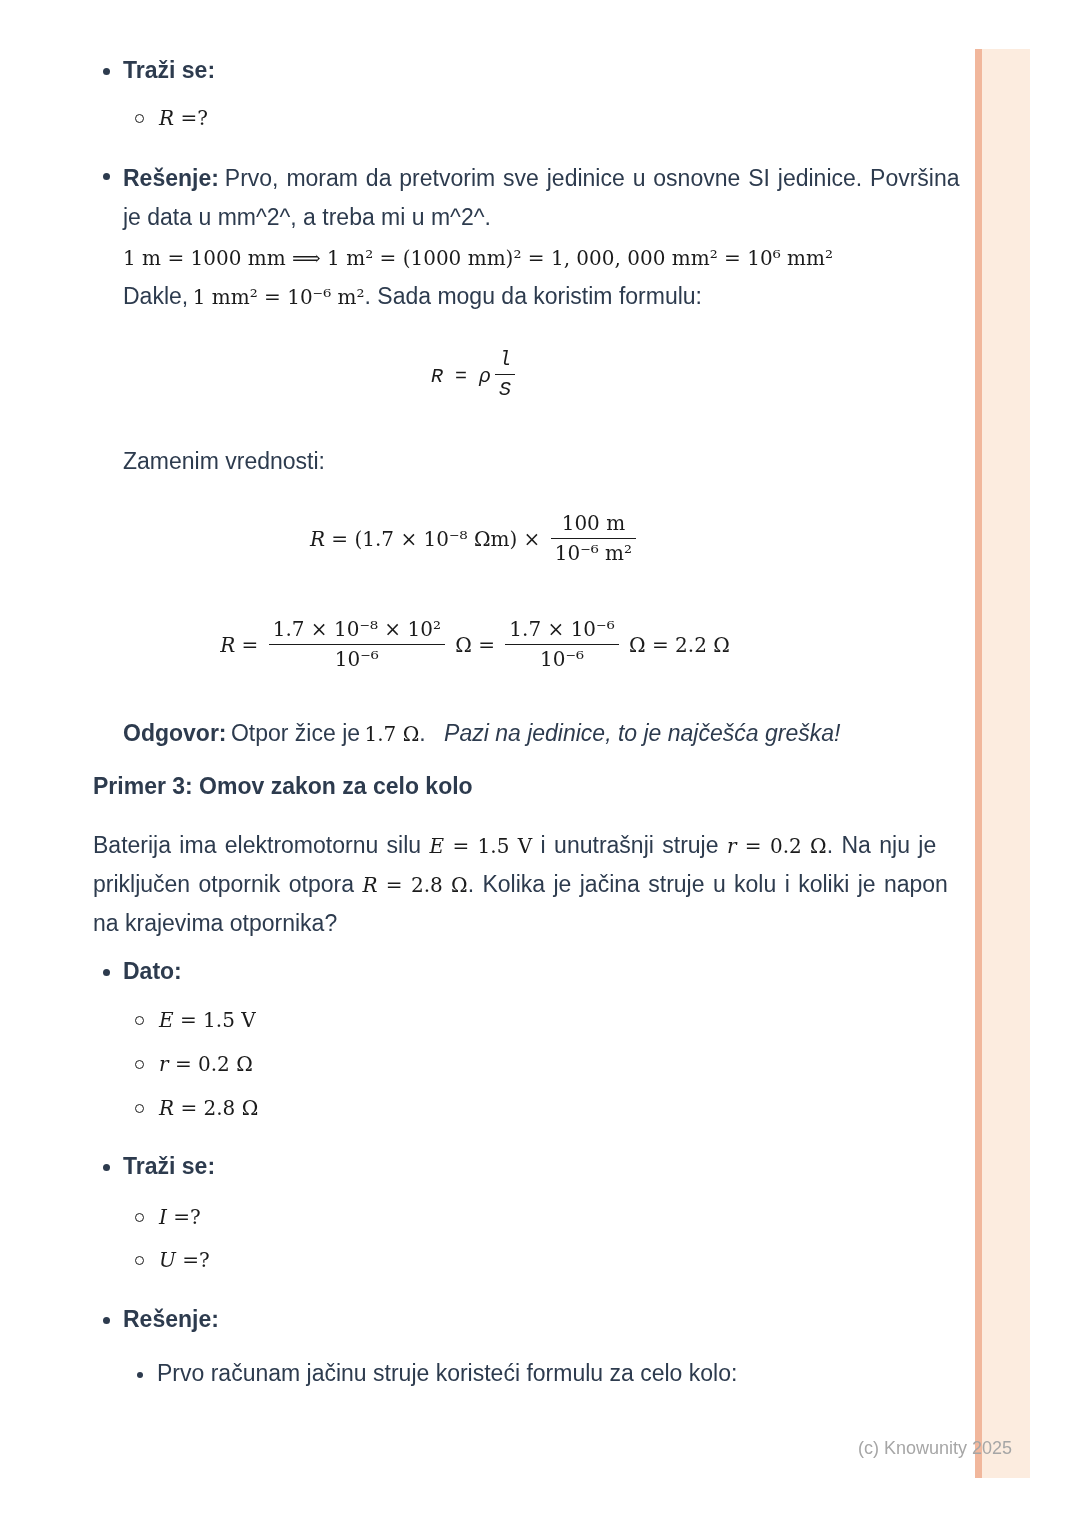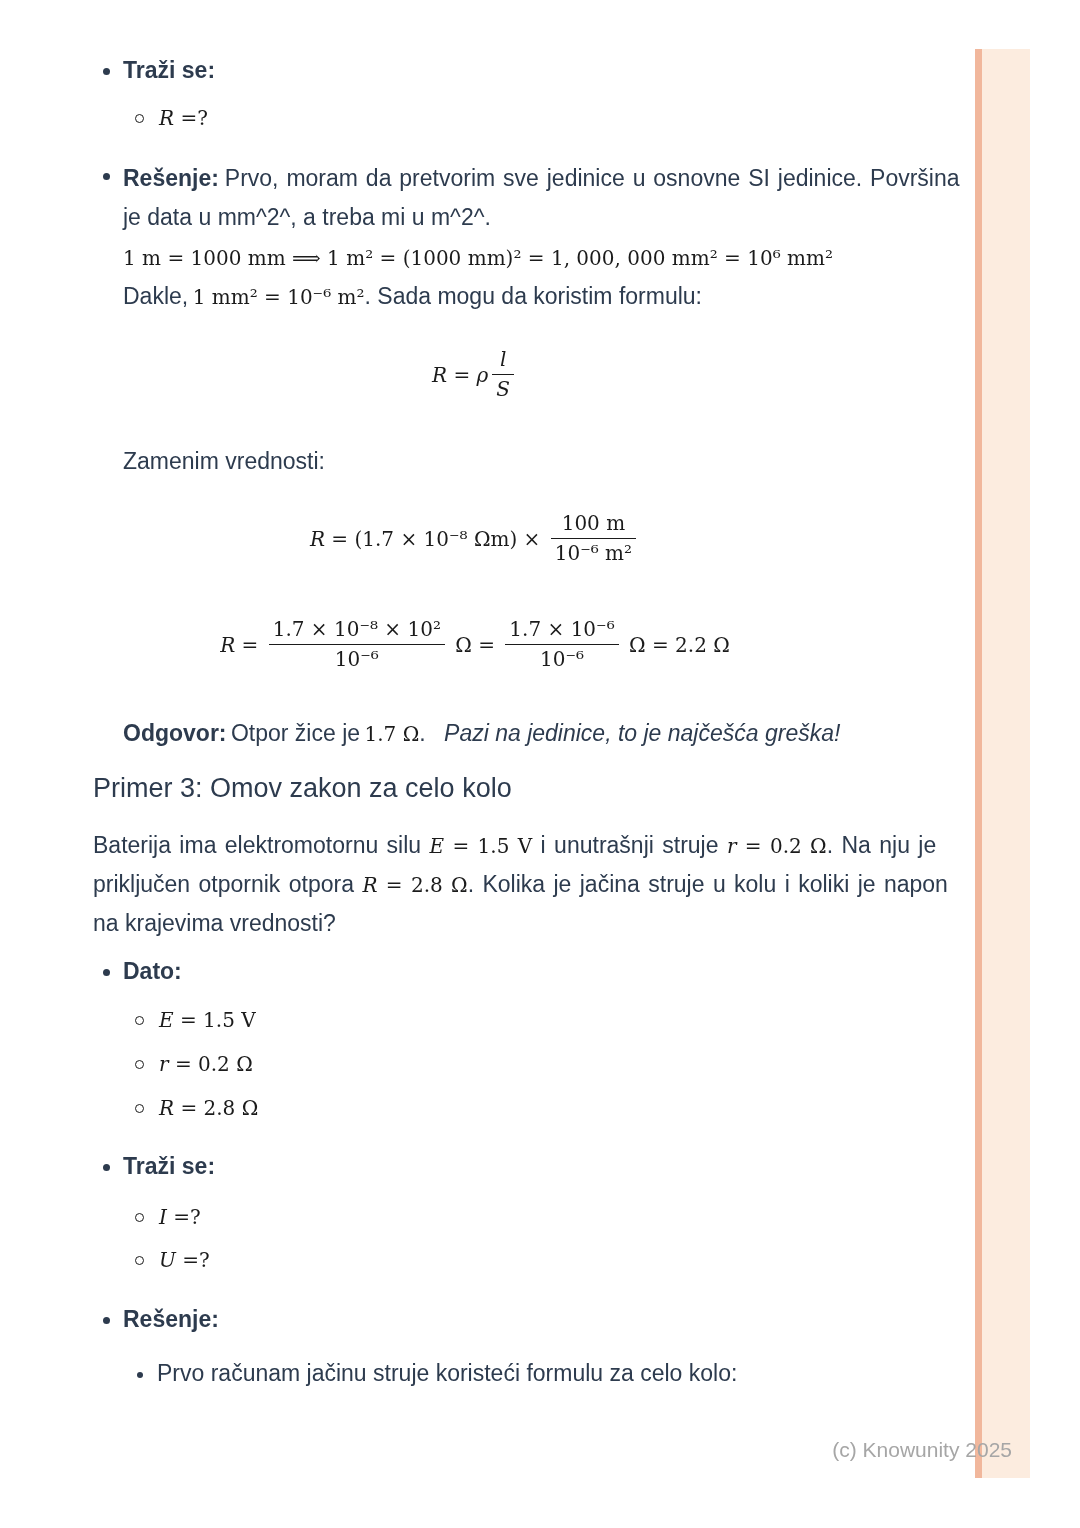--- a/index.html
+++ b/index.html
@@ -15,21 +15,21 @@
     position:relative;width:1080px;height:1528px;background:var(--page-bg);
     font-family:"Liberation Sans",sans-serif;color:var(--body-text);
     overflow:hidden;
   }
   .abs{position:absolute;white-space:nowrap;}
   .sans{font-size:23px;color:var(--body-text);}
   .b{font-weight:bold;}
   .it{font-style:italic;margin-left:12px;}
   .math{font-family:"DejaVu Serif","DejaVu Sans",serif;color:var(--math-text);font-size:20px;}
   .mv{font-style:italic;}
-  .heading{font-size:27px;font-weight:normal;color:var(--body-text);}
+  .heading{font-size:23px;font-weight:bold;color:var(--body-text);}
   .lh{line-height:37px;}
   .just1{word-spacing:1.5px;text-align:right;}
   .just2{word-spacing:2px;}
 
   
   .dot1{display:inline-block;width:7px;height:7px;border-radius:50%;
         background:var(--body-text);margin-right:13px;vertical-align:middle;
         position:relative;top:-2px;}
   .dotabs{position:absolute;left:-20px;top:13px;width:7px;height:7px;border-radius:50%;
         background:var(--body-text);}
@@ -46,21 +46,21 @@
         position:relative;top:-2px;}
   .frac .num{display:block;border-bottom:1.4px solid var(--math-text);padding:0 4px 3px 4px;line-height:1.15;}
   .frac .den{display:block;padding:3px 4px 0 4px;line-height:1.15;}
 
   
   .stripe-edge{position:absolute;left:975px;top:49px;width:7px;height:1429px;
         background:var(--stripe-edge);z-index:0;}
   .stripe-fill{position:absolute;left:982px;top:49px;width:48px;height:1429px;
         background:var(--stripe-fill);z-index:0;}
 
-  .footer{position:absolute;top:1438px;right:68px;font-size:21px;
+  .footer{position:absolute;top:1438px;right:68px;font-size:18px;
         color:var(--footer-text);z-index:2;}
   .content{position:relative;z-index:1;}
 </style>
 </head>
 <body>
 
 <div class="page">
 
   <div class="stripe-edge"></div>
   <div class="stripe-fill"></div>
@@ -80,21 +80,21 @@
       <div class="just1"><span class="sans b">Rešenje:</span> <span class="sans">Prvo, moram da pretvorim sve jedinice u osnovne SI jedinice. Površina</span></div>
       <div><span class="sans">je data u mm^2^, a treba mi u m^2^.</span></div>
     </div>
 
     <div class="abs math" style="left:123px;top:246px;">1 m = 1000 mm  ⟹  1 m² = (1000 mm)² = 1, 000, 000 mm² = 10⁶ mm²</div>
     <div class="abs" style="left:123px;top:283px;text-align:right;">
       <span class="sans">Dakle,</span>
       <span class="math">1 mm² = 10⁻⁶ m²</span><span class="sans">. Sada mogu da koristim formulu:</span>
     </div>
 
-    <div class="abs formula math" style="top:350px;">
+    <div class="abs formula math" style="top:350px;font-family:Liberation Mono, monospace;">
       <span class="mv">R</span><span> = </span><span class="mv">ρ</span><span class="frac"><span class="num mv">l</span><span class="den mv">S</span></span>
     </div>
 
     <div class="abs sans" style="left:123px;top:448px;">Zamenim vrednosti:</div>
 
     <div class="abs formula math" style="top:514px;">
       <span class="mv">R</span><span> = (1.7 × 10⁻⁸ Ωm) × </span><span class="frac"><span class="num">100 m</span><span class="den">10⁻⁶ m²</span></span>
     </div>
 
     <div class="abs formula math" style="top:620px;">
@@ -105,21 +105,21 @@
       <span class="sans b">Odgovor:</span>
       <span class="sans">Otpor žice je</span>
       <span class="math">1.7 Ω</span><span class="sans">. </span><span class="sans it">Pazi na jedinice, to je najčešća greška!</span>
     </div>
 
     <div class="abs heading" style="left:93px;top:773px;">Primer 3: Omov zakon za celo kolo</div>
 
     <div class="abs lh" style="left:93px;top:827px;">
       <div class="just2"><span class="sans">Baterija ima elektromotornu silu </span><span class="math"><span class="mv">E</span><span> = 1.5 V</span></span><span class="sans"> i unutrašnji struje </span><span class="math"><span class="mv">r</span><span> = 0.2 Ω</span></span><span class="sans">. Na nju je</span></div>
       <div class="just2"><span class="sans">priključen otpornik otpora </span><span class="math"><span class="mv">R</span><span> = 2.8 Ω</span></span><span class="sans">. Kolika je jačina struje u kolu i koliki je napon</span></div>
-      <div><span class="sans">na krajevima vrednosti?</span></div>
+      <div><span class="sans">na krajevima otpornika?</span></div>
     </div>
 
     <div class="abs" style="left:103px;top:958px;">
       <span class="dot1"></span><span class="sans b">Dato:</span>
     </div>
     <div class="abs" style="left:135px;top:1008px;">
       <span class="circ"></span><span class="math"><span class="mv">E</span><span> = 1.5 V</span></span>
     </div>
     <div class="abs" style="left:135px;top:1052px;">
       <span class="circ"></span><span class="math"><span class="mv">r</span><span> = 0.2 Ω</span></span>

